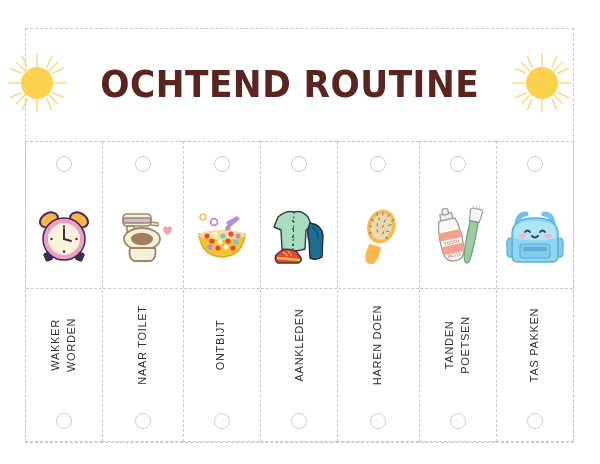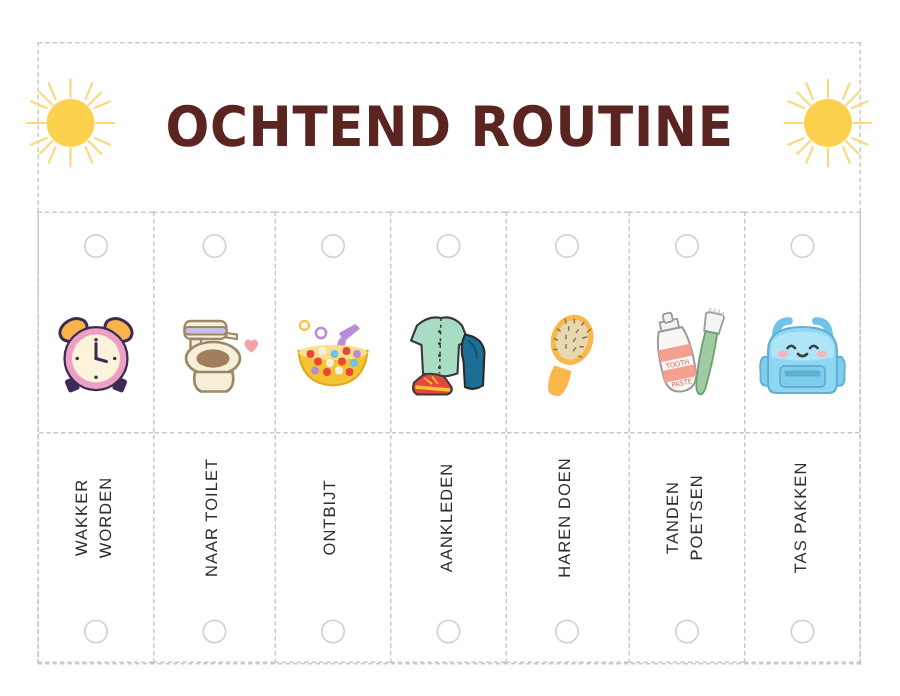--- a/index.html
+++ b/index.html
@@ -19,21 +19,21 @@
     left: 25px;
     top: 28px;
     width: 549px;
     height: 415px;
     border: 1px dashed #c9c9c9;
   }
 
   
   #header {
     position: absolute;
-    left: 26px;
+    left: 16px;
     top: 29px;
     width: 547px;
     height: 111px;
     display: flex;
     align-items: center;
     justify-content: center;
     gap: 18px;
   }
 
   #title {

